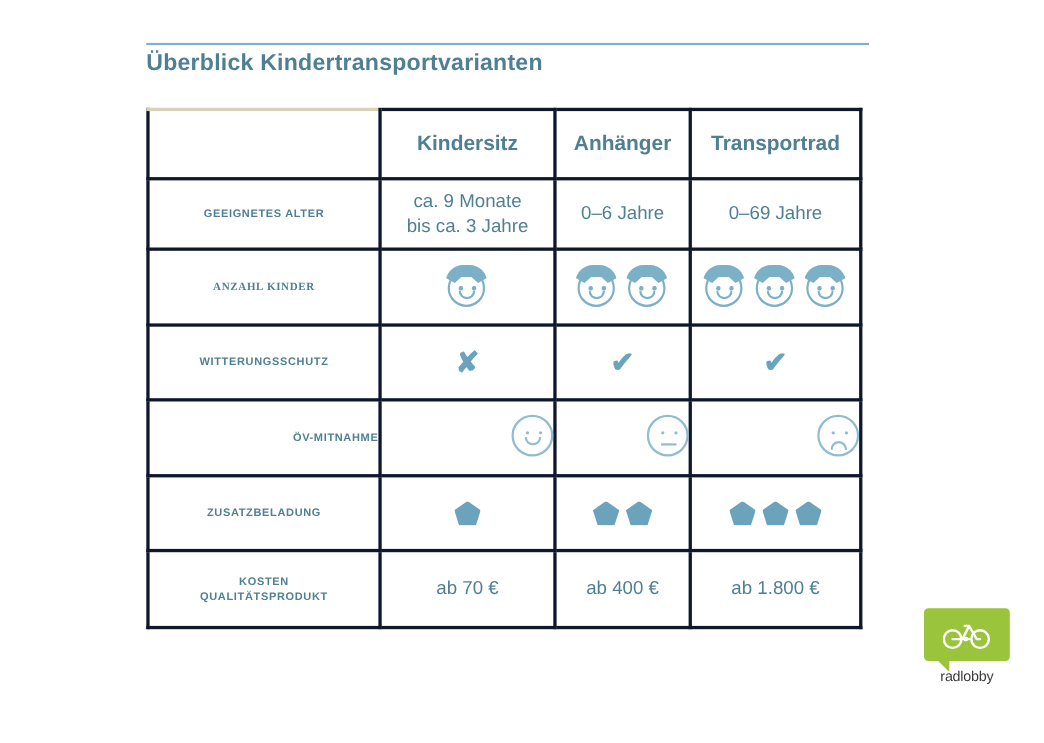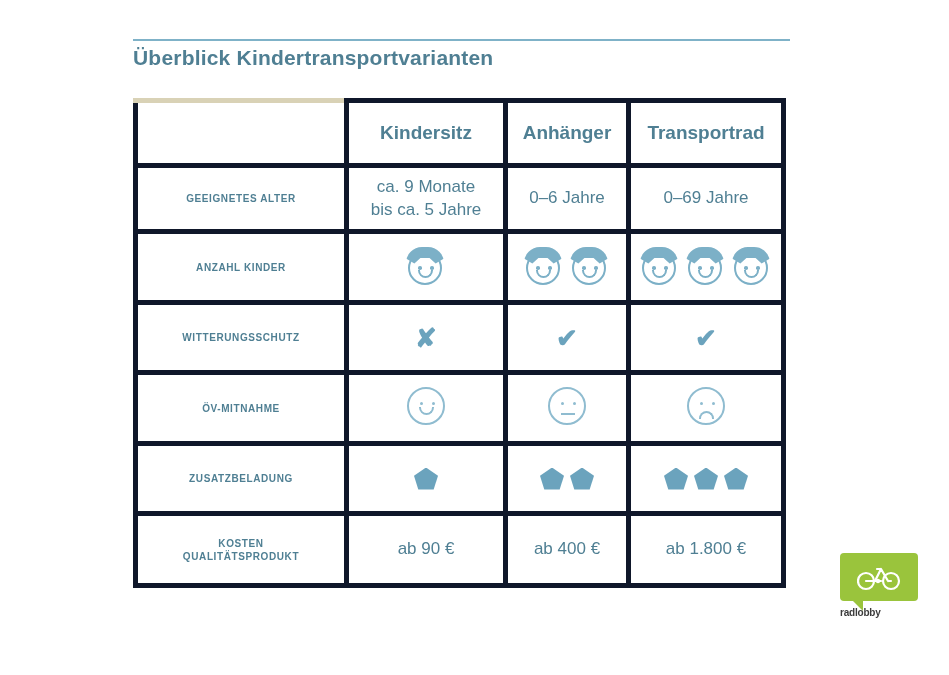--- a/index.html
+++ b/index.html
@@ -45,21 +45,21 @@
   table.matrix {
     position: absolute;
     left: 133px;
     top: 98px;
     width: 648px;
     border-collapse: collapse;
     table-layout: fixed;
   }
 
   table.matrix td, table.matrix th {
-    border: 5px solid #0f172a;
+    border: 3px solid #0f172a;
     padding: 0;
     text-align: center;
     vertical-align: middle;
     color: #4f7f93;
   }
 
   col.c-label { width: 211px; }
   col.c-seat  { width: 159px; }
   col.c-trail { width: 123px; }
   col.c-cargo { width: 155px; }
@@ -82,24 +82,24 @@
     line-height: 1.3;
   }
 
   td.val {
     font-size: 17px;
     color: #4b7d92;
     line-height: 1.35;
   }
 
   tr.r-age td { height: 61px; }
-  tr.r-kids td { height: 66px; }
+  tr.r-kids td { height: 66px; font-family: Liberation Serif, serif; }
   tr.r-comm td { height: 65px; }
   tr.r-weather td { height: 65px; }
-  tr.r-transit td { height: 66px; }
+  tr.r-transit td { height: 66px; text-align: right; }
   tr.r-load td { height: 65px; }
   tr.r-cost td { height: 67px; }
 
   .icons {
     display: flex;
     align-items: center;
     justify-content: center;
     gap: 6px;
   }
 
@@ -231,22 +231,23 @@
     border-top: 13px solid #9ac43c;
   }
   .logo .bike {
     position: absolute;
     left: 17px; top: 8px;
   }
   .logo .word {
     position: absolute;
     left: 0; top: 54px;
     width: 78px;
-    font-size: 10px;
-    font-weight: bold;
+    text-align: center;
+    font-size: 13px;
+    font-weight: normal;
     color: #3b3b3b;
     letter-spacing: -0.2px;
   }
 </style>
 </head>
 <body>
 
 <div class="page">
 
   <div class="title-rule"></div>
@@ -266,21 +267,21 @@
         <th>Anhänger</th>
         <th>Transportrad</th>
       </tr>
     </thead>
     <tbody>
 
       <tr class="r-age">
         <td class="rowlabel">GEEIGNETES ALTER</td>
         <td class="val">
           <span>ca. 9 Monate</span><br>
-          <span>bis ca. 5 Jahre</span>
+          <span>bis ca. 3 Jahre</span>
         </td>
         <td class="val">0–6 Jahre</td>
         <td class="val">0–69 Jahre</td>
       </tr>
 
       <tr class="r-kids">
         <td class="rowlabel">ANZAHL KINDER</td>
         <td>
           <div class="icons">
             <span class="face">
@@ -384,21 +385,21 @@
             <span class="bag"></span>
           </div>
         </td>
       </tr>
 
       <tr class="r-cost">
         <td class="rowlabel">
           <span>KOSTEN</span><br>
           <span>QUALITÄTSPRODUKT</span>
         </td>
-        <td class="val">ab 90 €</td>
+        <td class="val">ab 70 €</td>
         <td class="val">ab 400 €</td>
         <td class="val">ab 1.800 €</td>
       </tr>
 
     </tbody>
   </table>
 
   <div class="logo">
     <div class="badge"></div>
     <div class="tail"></div>

